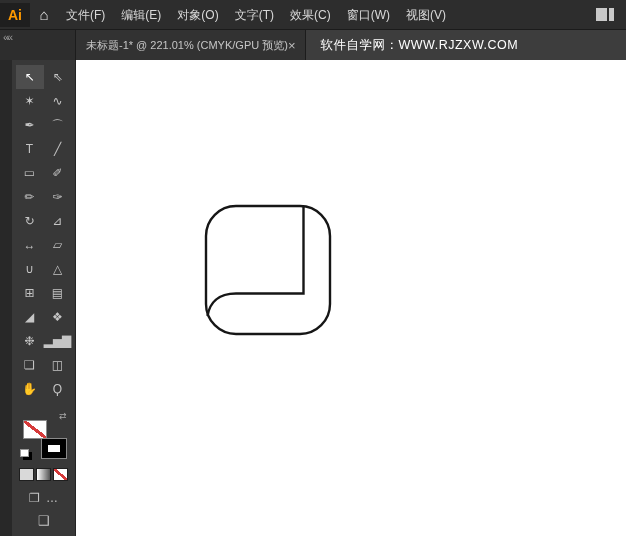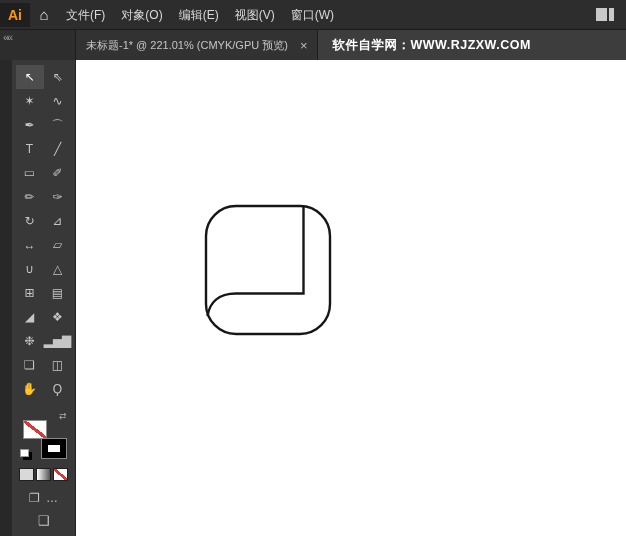--- a/index.html
+++ b/index.html
@@ -33,25 +33,25 @@
   .ws-icon i:last-child{width:5px;}
   
   .tabbar{height:30px;background:#262626;display:flex;align-items:stretch;}
   .dock-corner{
     width:76px;background:#2d2d2d;border-right:1px solid #1c1c1c;box-sizing:border-box;
     display:flex;align-items:flex-start;padding:2px 0 0 3px;
   }
   .collapse{color:#9b9b9b;font-size:11px;line-height:11px;letter-spacing:-2px;cursor:pointer;}
   .doc-tab{
     background:#323232;color:#c6c6c6;font-size:11px;display:flex;align-items:center;
-    padding:0 10px;gap:12px;border-right:1px solid #1c1c1c;white-space:nowrap;cursor:pointer;
+    padding:0 10px;gap:0;border-right:1px solid #1c1c1c;white-space:nowrap;cursor:pointer;
   }
   .tab-close{color:#bdbdbd;font-size:13px;cursor:pointer;}
   .watermark{
-    flex:1;background:#3d3d3d;color:#ffffff;font-weight:bold;font-size:12.5px;
+    flex:1;background:#3d3d3d;color:#ffffff;font-weight:normal;font-size:12.5px;
     display:flex;align-items:center;padding-left:14px;letter-spacing:.5px;white-space:nowrap;
   }
   
   .main{display:flex;height:476px;}
   .rail{width:12px;background:#282828;flex:0 0 auto;}
   .toolbar{
     width:64px;background:#383838;border-right:1px solid #232323;box-sizing:border-box;
     flex:0 0 auto;display:flex;flex-direction:column;align-items:center;padding-top:5px;
   }
   .tools-grid{display:grid;grid-template-columns:28px 28px;}
@@ -99,24 +99,26 @@
   .canvas svg{position:absolute;left:0;top:0;}
 </style>
 </head>
 <body>
 
 <div class="menubar">
   <div class="logo">Ai</div>
   <div class="home-btn">⌂</div>
   <div class="menu-items" id="menu-items">
       <span class="menu-item">文件(F)</span>
+      <span class="menu-item">编辑(E)</span>
       <span class="menu-item">对象(O)</span>
-      <span class="menu-item">编辑(E)</span>
+      <span class="menu-item">文字(T)</span>
+      <span class="menu-item">效果(C)</span>
+      <span class="menu-item">窗口(W)</span>
       <span class="menu-item">视图(V)</span>
-      <span class="menu-item">窗口(W)</span>
     </div>
   <div class="ws-icon">
       <i></i>
       <i></i>
     </div>
 </div>
 
 <div class="tabbar">
   <div class="dock-corner">
     <span class="collapse">««</span>

